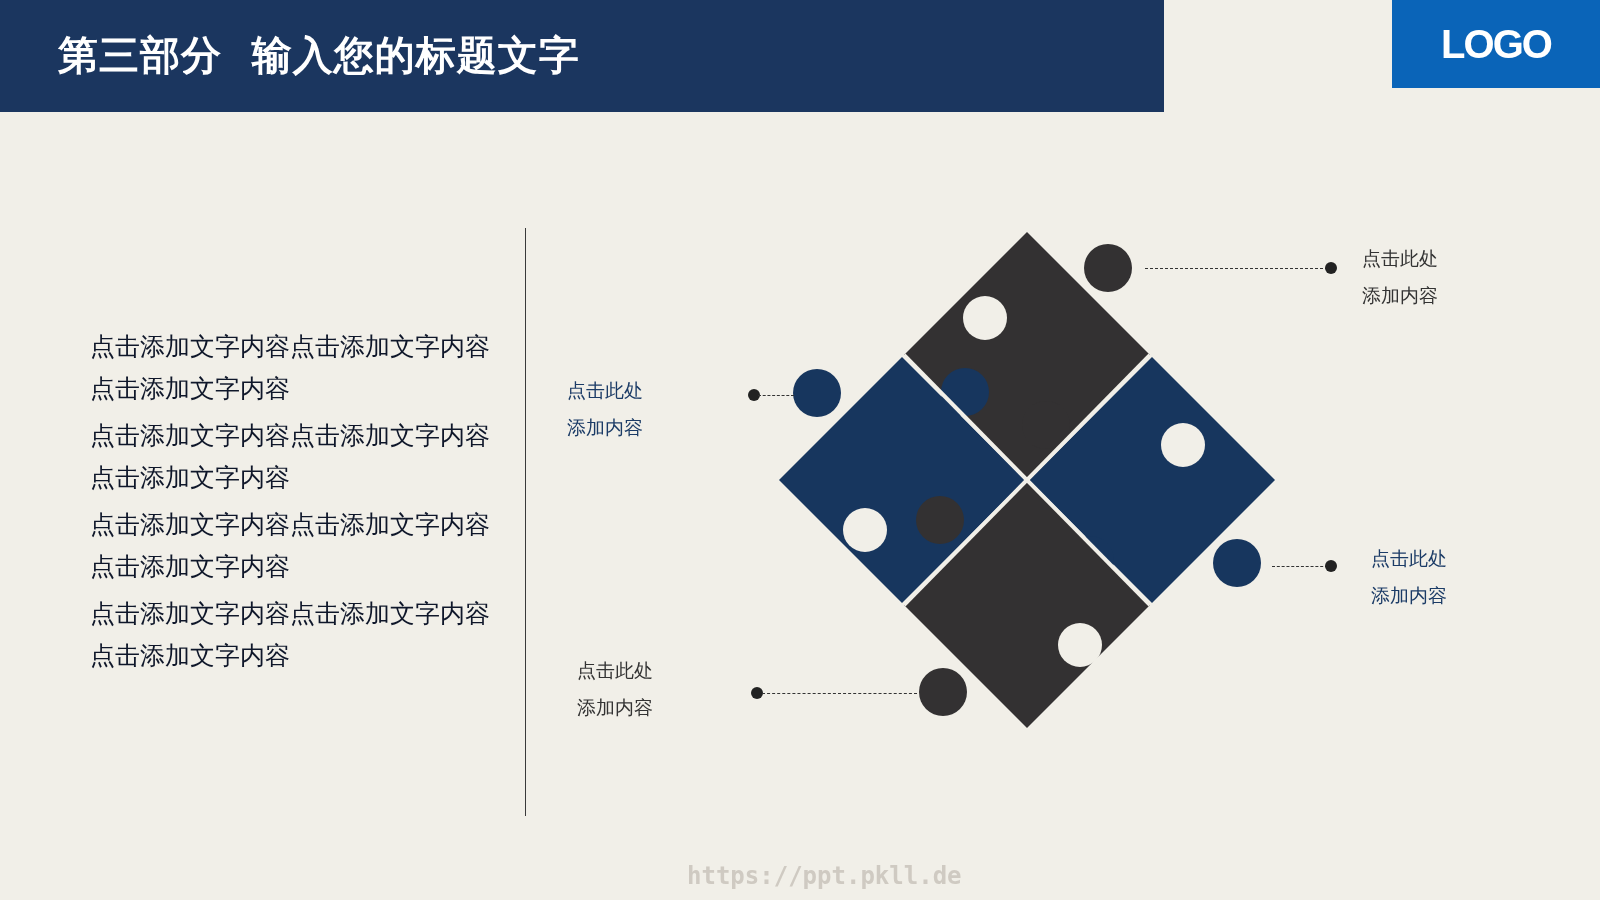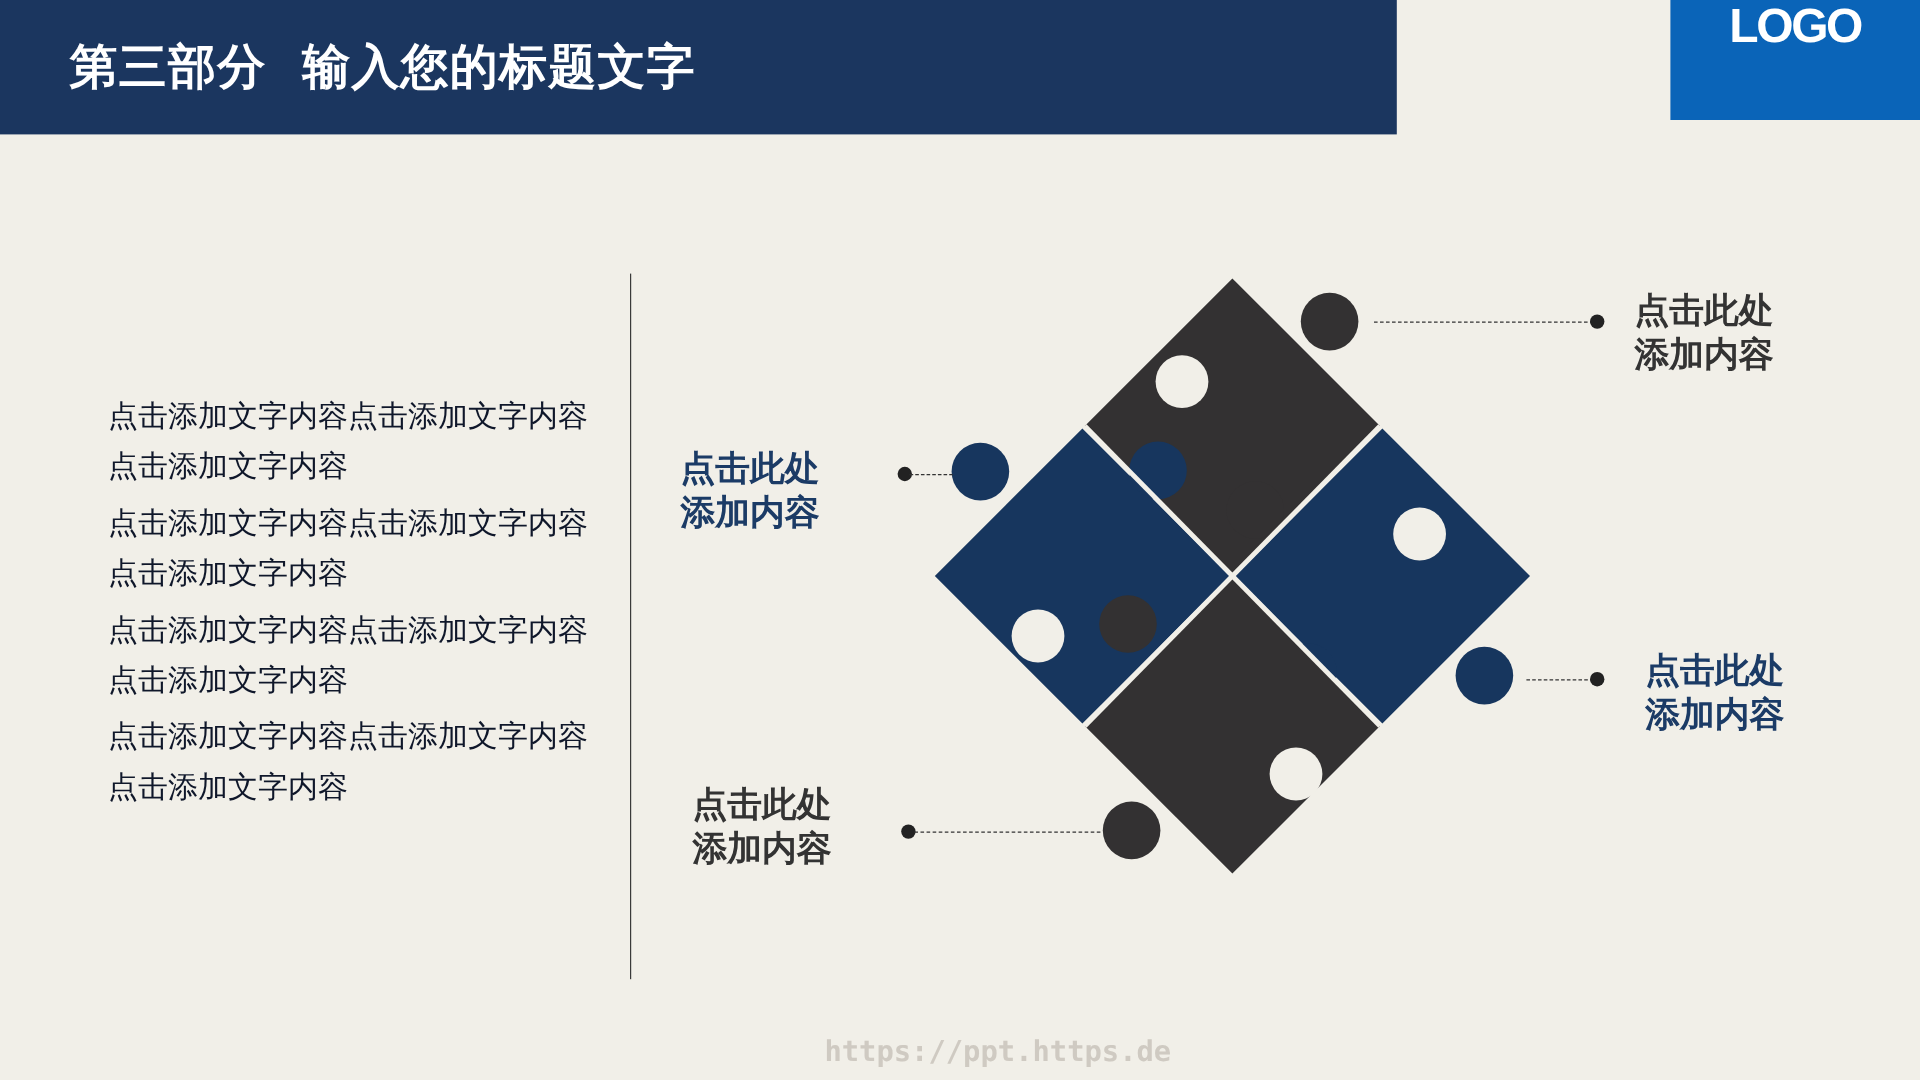--- a/index.html
+++ b/index.html
@@ -11,43 +11,43 @@
   .header {
     position: absolute; left: 0; top: 0; width: 1164px; height: 112px;
     background: #1b365f;
   }
   .title {
     position: absolute; left: 58px; top: 28px;
     color: #ffffff; font-size: 40px; font-weight: bold; letter-spacing: 1px;
     white-space: pre;
   }
   .logo-box {
-    position: absolute; left: 1392px; top: 0; width: 208px; height: 100px;
+    position: absolute; left: 1392px; top: 0; width: 208px; height: 88px;
     background: #0a64b8;
-    display: flex; justify-content: center;
+    display: flex; align-items: center; justify-content: center;
   }
   .logo-text {
     color: #ffffff; font-size: 40px; font-weight: bold; letter-spacing: -2px;
     font-family: "Liberation Sans", sans-serif;
   }
   .body-text {
     position: absolute; left: 90px; top: 326px; width: 400px;
   }
   .para {
     color: #0f172a; font-size: 25px; line-height: 42px; margin: 0 0 5px 0;
   }
   .divider {
     position: absolute; left: 525px; top: 228px; width: 1px; height: 588px;
     background: #3a3a3a;
   }
   .puzzle {
     position: absolute; left: 740px; top: 220px; width: 600px; height: 520px;
   }
   .label {
-    position: absolute; font-size: 29px; font-weight: bold; line-height: 37px;
+    position: absolute; font-size: 19px; font-weight: normal; line-height: 37px;
   }
   .label.dark { color: #333333; }
   .label.blue { color: #1b3b66; }
   .connector {
     position: absolute; height: 0; border-top: 1.5px dashed #333;
   }
   .dot {
     position: absolute; width: 12px; height: 12px; border-radius: 50%;
     background: #222;
   }
@@ -141,13 +141,13 @@
   <div>添加内容</div>
 </div>
 
 <div class="label dark" style="left:577px; top:652px;">
   <div>点击此处</div>
   <div>添加内容</div>
 </div>
 <div class="dot" style="left:751px; top:687px;"></div>
 <div class="connector" style="left:762px; top:693px; width:155px;"></div>
 
-<div class="watermark">https://ppt.https.de</div>
+<div class="watermark">https://ppt.pkll.de</div>
 
 </body></html>

